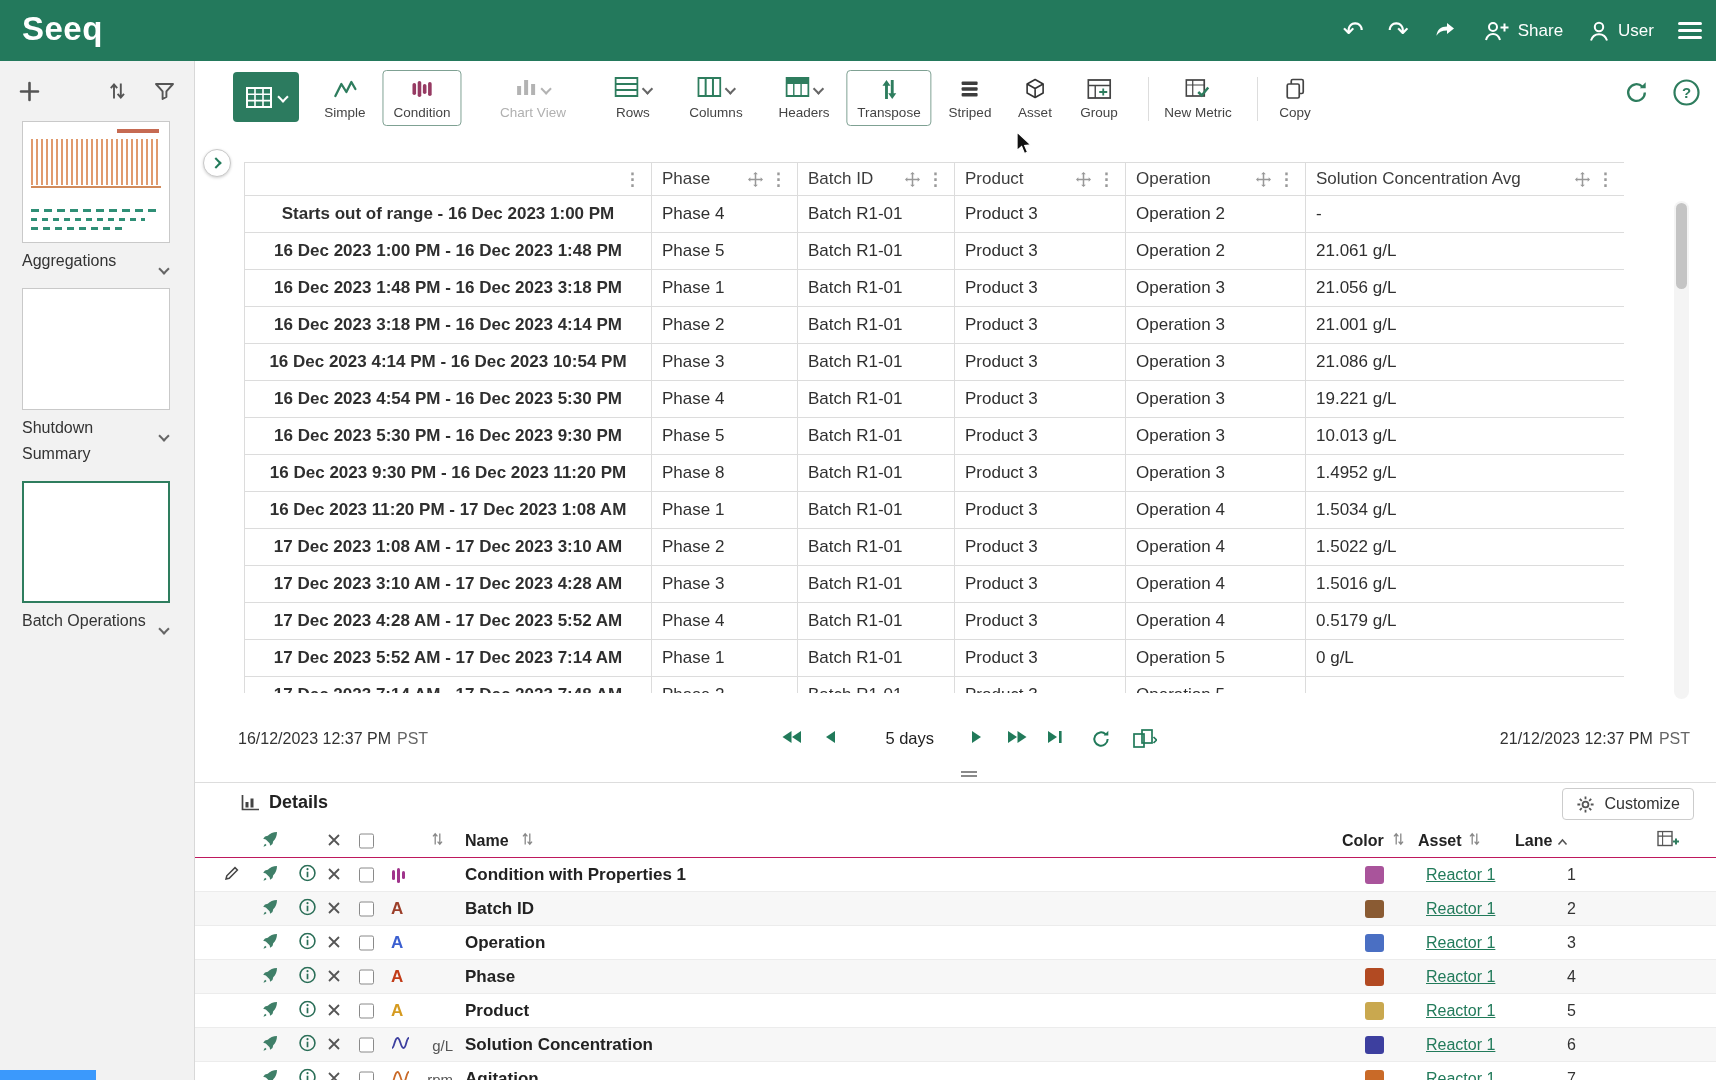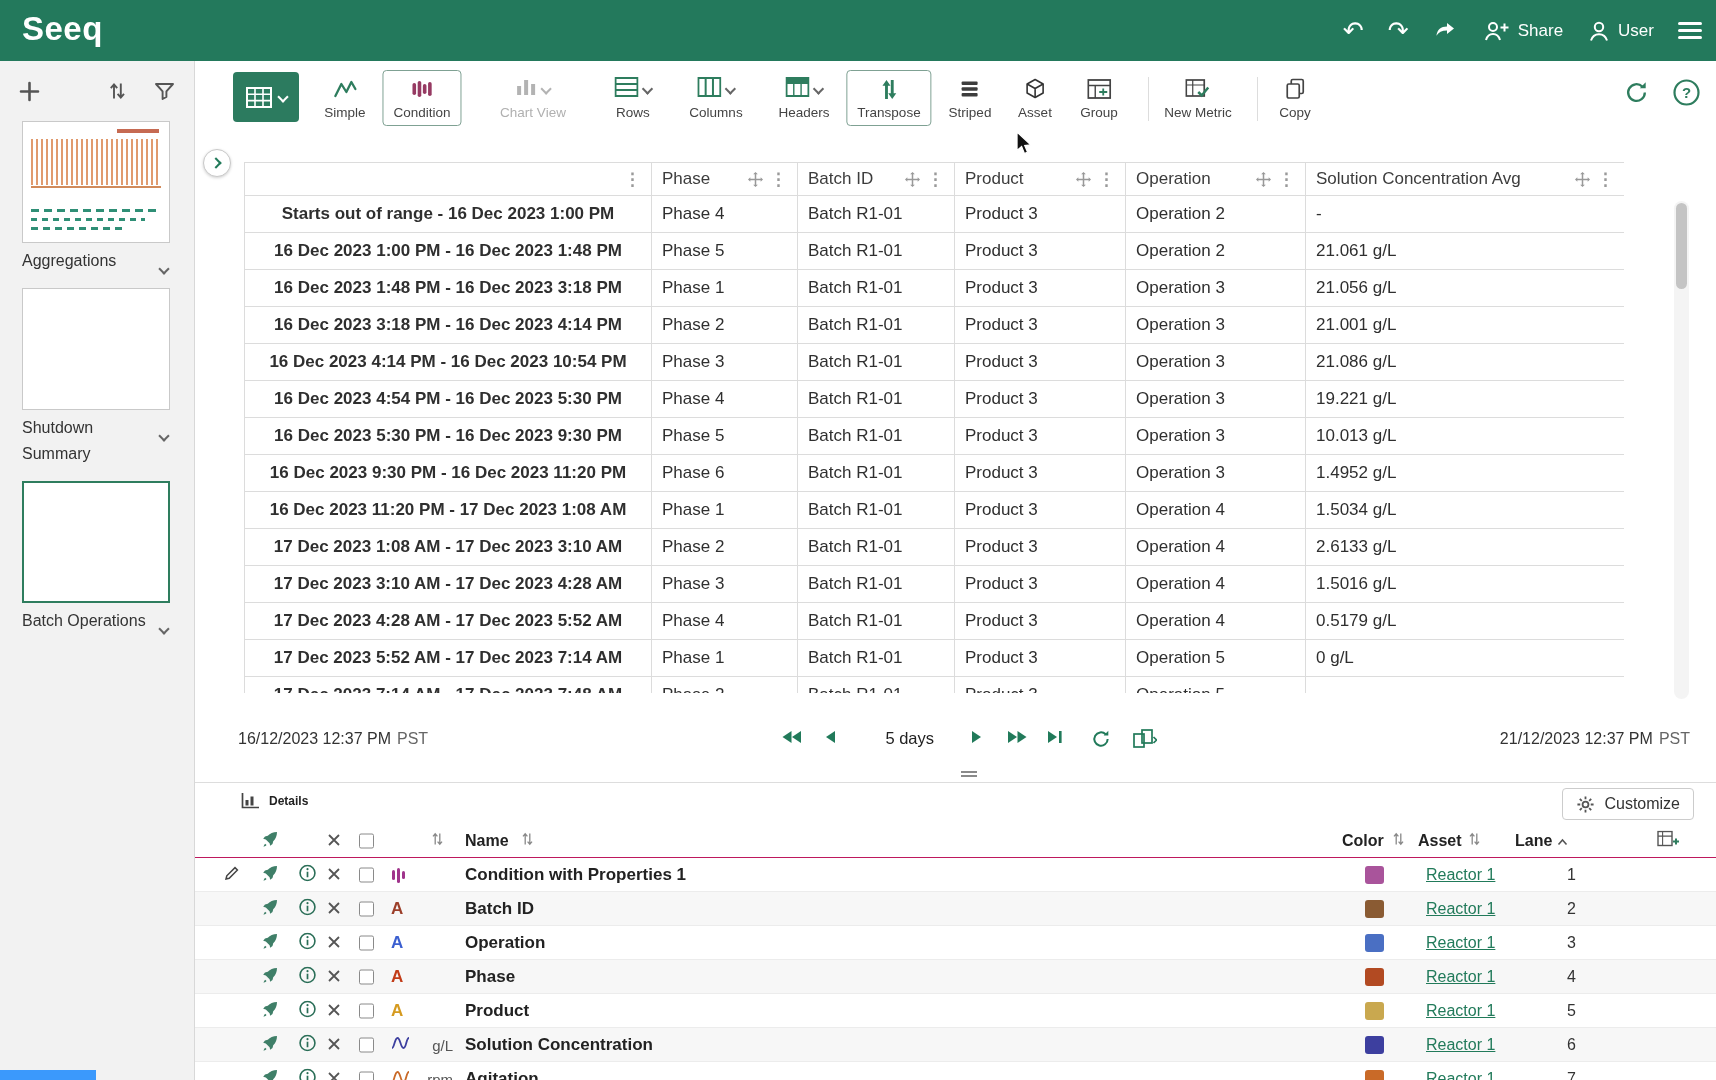--- a/index.html
+++ b/index.html
@@ -91,21 +91,21 @@
   .tz{color:#666;margin-left:6px}
   .t-ic{position:absolute;top:9px;cursor:pointer}
   .t-dur{position:absolute;top:9px;left:679px;width:60px;text-align:right;font-size:16.5px;color:#222;cursor:pointer}
 
   .splitter{position:absolute;top:708px;left:766px;cursor:row-resize}
   .splitter i{display:block;width:16px;height:2px;background:#8a8a8a;margin:2px 0}
 
   
   .details{position:absolute;left:0;right:0;top:721px;bottom:0;border-top:1px solid #ddd;overflow:hidden;background:#fff}
   .details-head{position:relative;height:42px}
-  .dh-title{position:absolute;left:46px;top:9px;display:flex;align-items:center;gap:9px;font-size:12px;font-weight:700;color:#222}
+  .dh-title{position:absolute;left:46px;top:9px;display:flex;align-items:center;gap:9px;font-size:18px;font-weight:700;color:#222}
   .customize-btn{position:absolute;right:22px;top:5px;height:32px;display:flex;align-items:center;gap:9px;
     padding:0 13px;border:1px solid #ccc;border-radius:4px;background:#fff;font-size:16px;color:#333;cursor:pointer}
   .dhead{position:relative;height:33px;border-bottom:1px solid #be185d;font-size:16px;font-weight:700;color:#222}
   .dhead .pos,.drow .pos{position:absolute;top:50%;transform:translateY(-50%)}
   .dbody .drow{position:relative;height:34px;border-bottom:1px solid #ececec}
   .drow.alt{background:#f7f7f7}
   .chk{display:inline-block;width:15px;height:15px;border:1.5px solid #8a8a8a;border-radius:2px;background:#fff;cursor:pointer}
   .dr-name{font-weight:700;font-size:17px;color:#222;white-space:nowrap;cursor:pointer}
   .dr-unit{width:38px;text-align:right;font-size:15px;color:#555}
   .dr-swatch{width:19px;height:18px;border-radius:3px;cursor:pointer}
@@ -519,41 +519,41 @@
             <tr class="trow">
     <td class="td-range">16 Dec 2023 5:30 PM - 16 Dec 2023 9:30 PM</td>
     <td>Phase 5</td>
     <td>Batch R1-01</td>
     <td>Product 3</td>
     <td>Operation 3</td>
     <td>10.013 g/L</td>
   </tr>
             <tr class="trow">
     <td class="td-range">16 Dec 2023 9:30 PM - 16 Dec 2023 11:20 PM</td>
-    <td>Phase 6</td>
+    <td>Phase 8</td>
     <td>Batch R1-01</td>
     <td>Product 3</td>
     <td>Operation 3</td>
     <td>1.4952 g/L</td>
   </tr>
             <tr class="trow">
     <td class="td-range">16 Dec 2023 11:20 PM - 17 Dec 2023 1:08 AM</td>
     <td>Phase 1</td>
     <td>Batch R1-01</td>
     <td>Product 3</td>
     <td>Operation 4</td>
     <td>1.5034 g/L</td>
   </tr>
             <tr class="trow">
     <td class="td-range">17 Dec 2023 1:08 AM - 17 Dec 2023 3:10 AM</td>
     <td>Phase 2</td>
     <td>Batch R1-01</td>
     <td>Product 3</td>
     <td>Operation 4</td>
-    <td>2.6133 g/L</td>
+    <td>1.5022 g/L</td>
   </tr>
             <tr class="trow">
     <td class="td-range">17 Dec 2023 3:10 AM - 17 Dec 2023 4:28 AM</td>
     <td>Phase 3</td>
     <td>Batch R1-01</td>
     <td>Product 3</td>
     <td>Operation 4</td>
     <td>1.5016 g/L</td>
   </tr>
             <tr class="trow">

